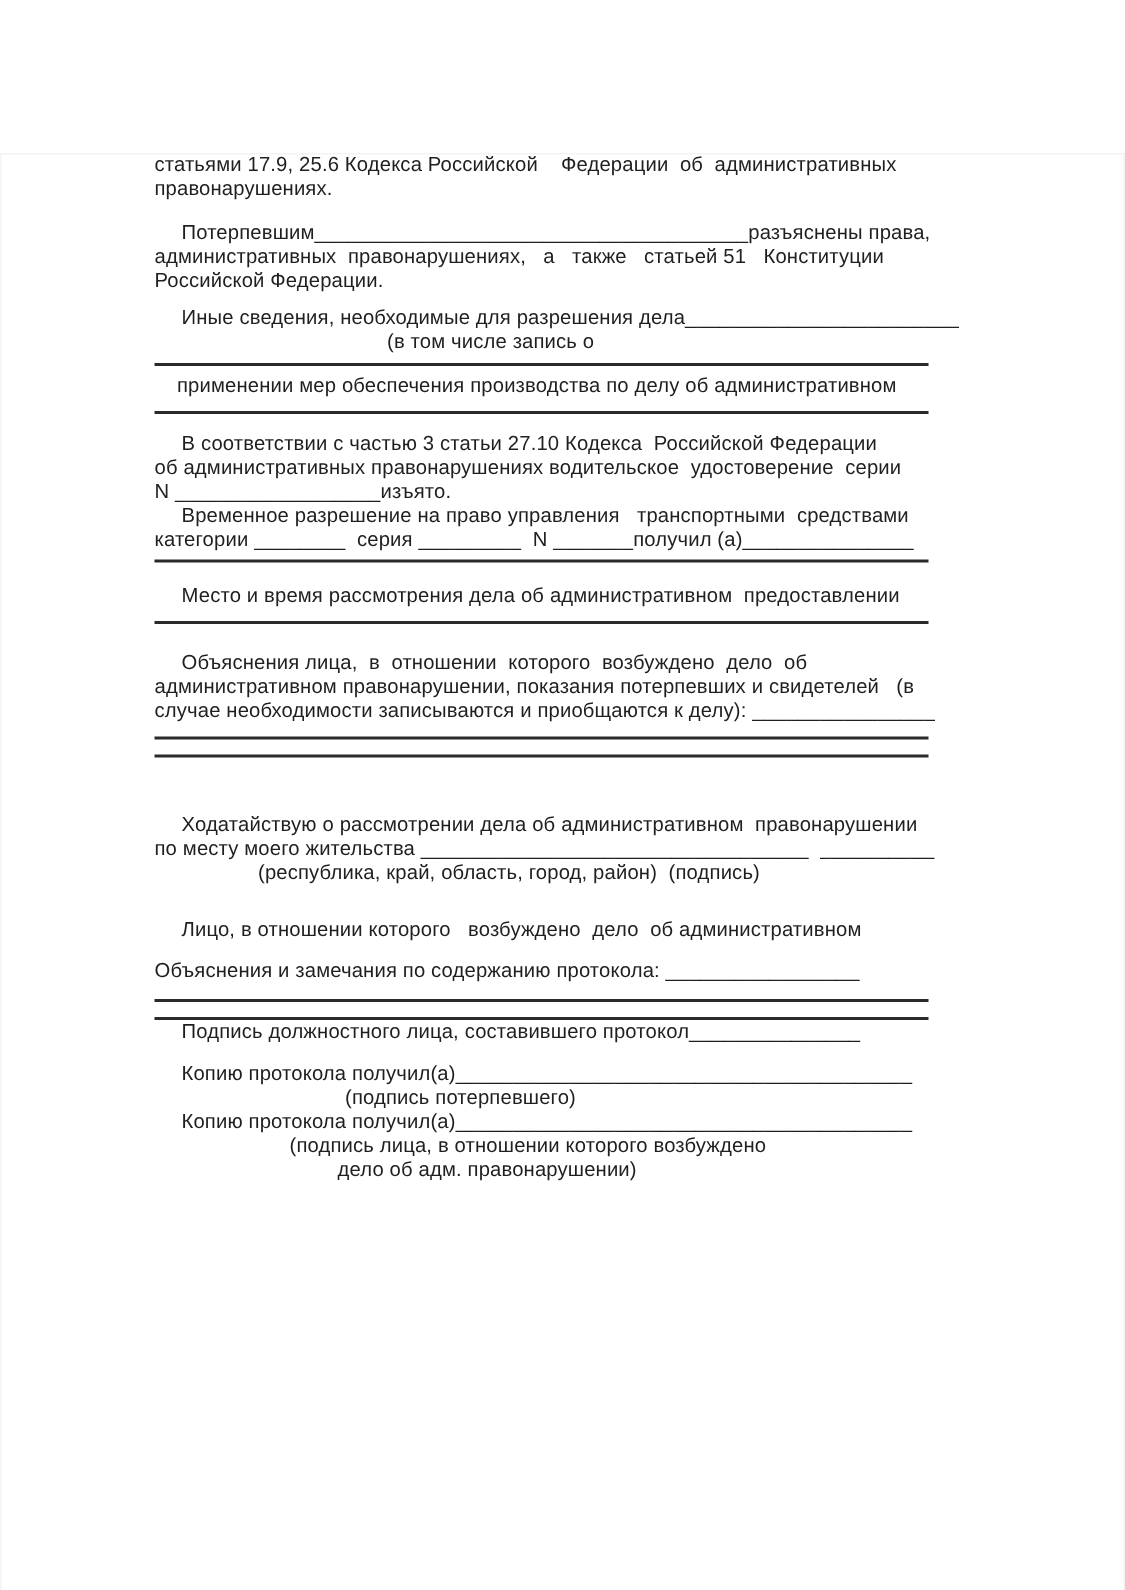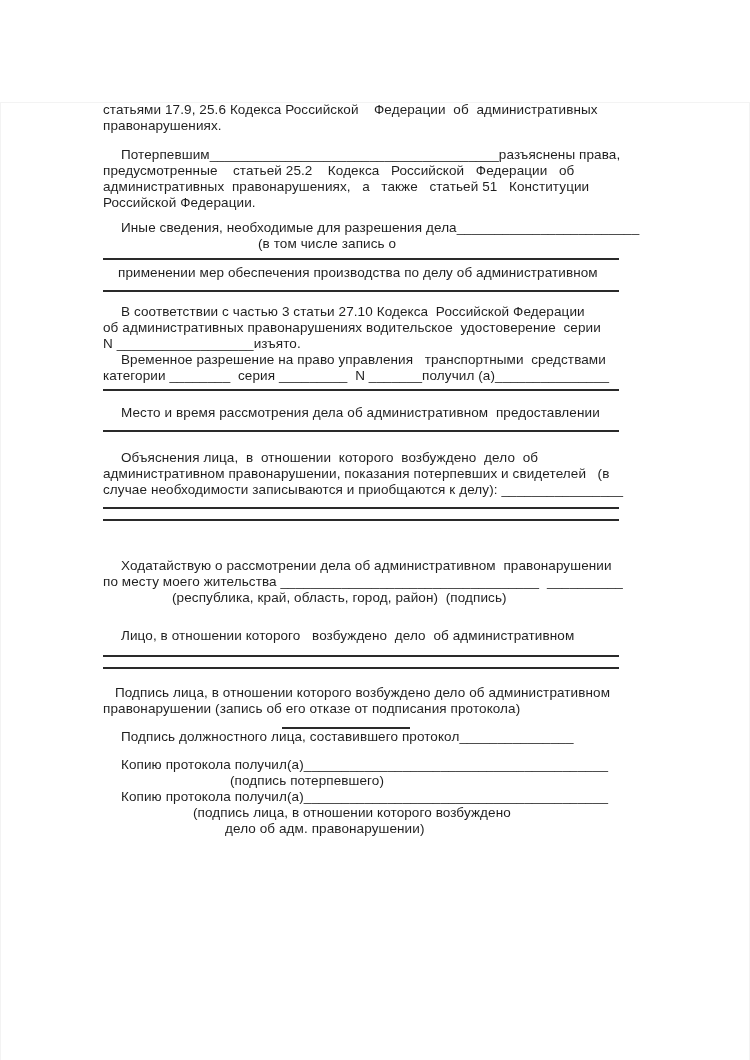--- a/index.html
+++ b/index.html
@@ -24,21 +24,20 @@
 
 <div class="page">
 
   <div>
     <div class="ln" style="margin-top:102px">статьями 17.9, 25.6 Кодекса Российской    Федерации  об  административных</div>
     <div class="ln">правонарушениях.</div>
   </div>
 
   <div>
     <div class="ln ind" style="margin-top:13px">Потерпевшим______________________________________разъяснены права,</div>
-    <div class="ln">предусмотренные    статьей 25.2    Кодекса   Российской   Федерации   об</div>
     <div class="ln">административных  правонарушениях,   а   также   статьей 51   Конституции</div>
     <div class="ln">Российской Федерации.</div>
   </div>
 
   <div>
     <div class="ln ind" style="margin-top:9px">Иные сведения, необходимые для разрешения дела________________________</div>
     <div class="ln" style="padding-left:155px">(в том числе запись о</div>
     <div class="rule" style="margin-top:6px;margin-bottom:5px"></div>
     <div class="ln" style="padding-left:15px">применении мер обеспечения производства по делу об административном</div>
     <div class="rule" style="margin-top:9px"></div>
@@ -70,29 +69,25 @@
     <div class="ln ind" style="margin-top:37px">Ходатайствую о рассмотрении дела об административном  правонарушении</div>
     <div class="ln">по месту моего жительства __________________________________  __________</div>
     <div class="ln" style="padding-left:69px">(республика, край, область, город, район)  (подпись)</div>
   </div>
 
   <div>
     <div class="ln ind" style="margin-top:22px">Лицо, в отношении которого   возбуждено  дело  об административном</div>
   </div>
 
   <div>
+    <div class="ln" style="margin-top:11px">Объяснения и замечания по содержанию протокола: _________________</div>
     <div class="rule" style="margin-top:11px"></div>
     <div class="rule" style="margin-top:10px"></div>
   </div>
 
-  <div>
-    <div class="ln" style="margin-top:16px;padding-left:12px">Подпись лица, в отношении которого возбуждено дело об административном</div>
-    <div class="ln">правонарушении (запись об его отказе от подписания протокола)</div>
-    <div class="rule-short" style="margin-top:10px"></div>
-  </div>
 
   <div>
     <div class="ln ind" style="">Подпись должностного лица, составившего протокол_______________</div>
   </div>
 
   <div>
     <div class="ln ind" style="margin-top:12px">Копию протокола получил(а)________________________________________</div>
     <div class="ln" style="padding-left:127px">(подпись потерпевшего)</div>
     <div class="ln ind">Копию протокола получил(а)________________________________________</div>
     <div class="ln" style="padding-left:90px">(подпись лица, в отношении которого возбуждено</div>

